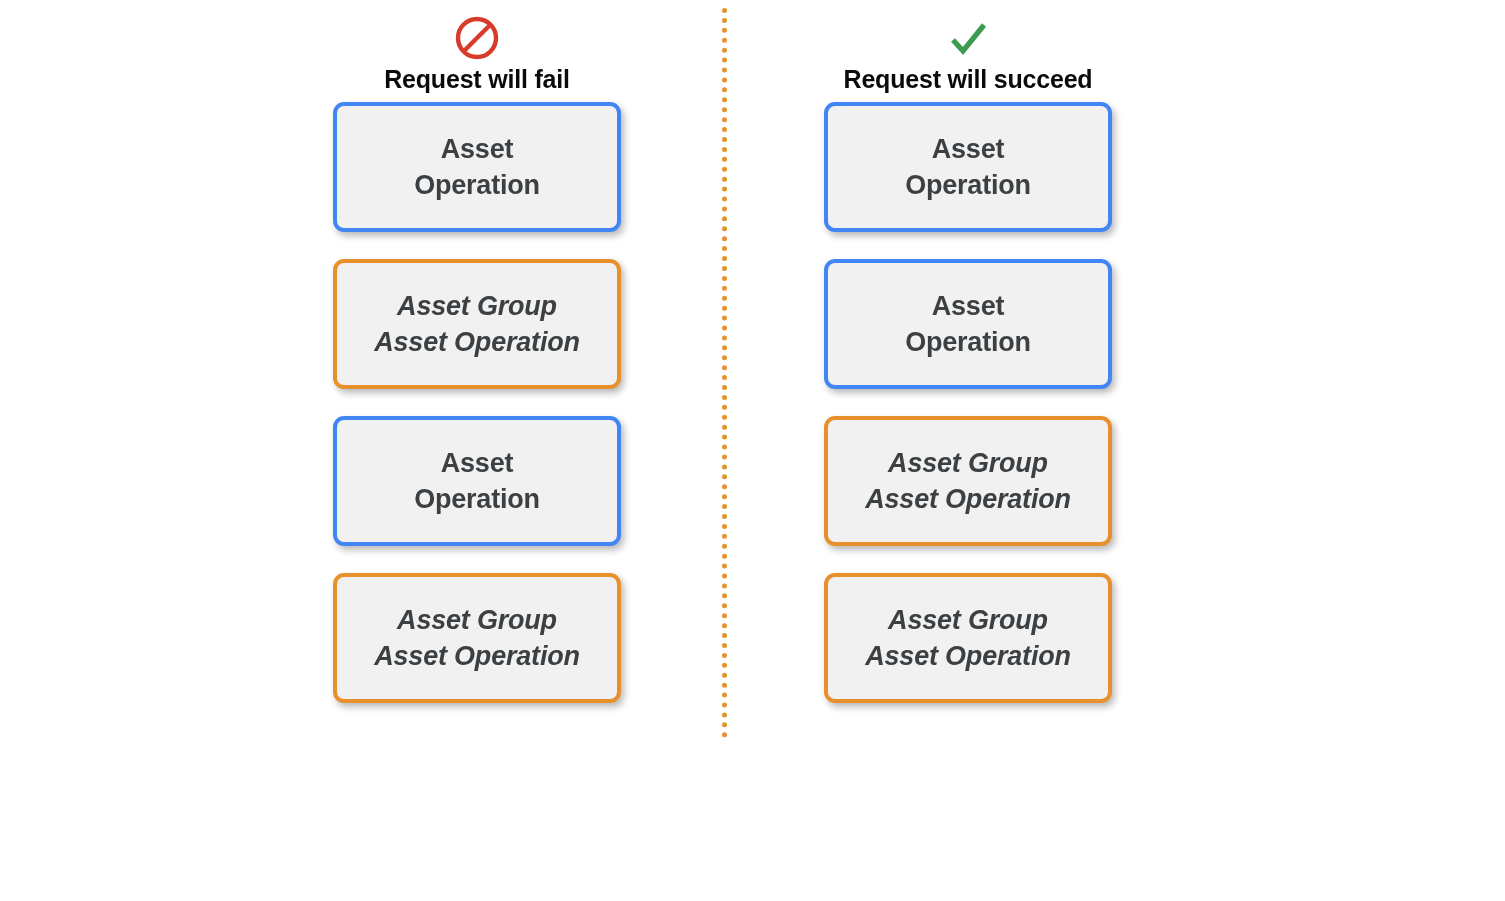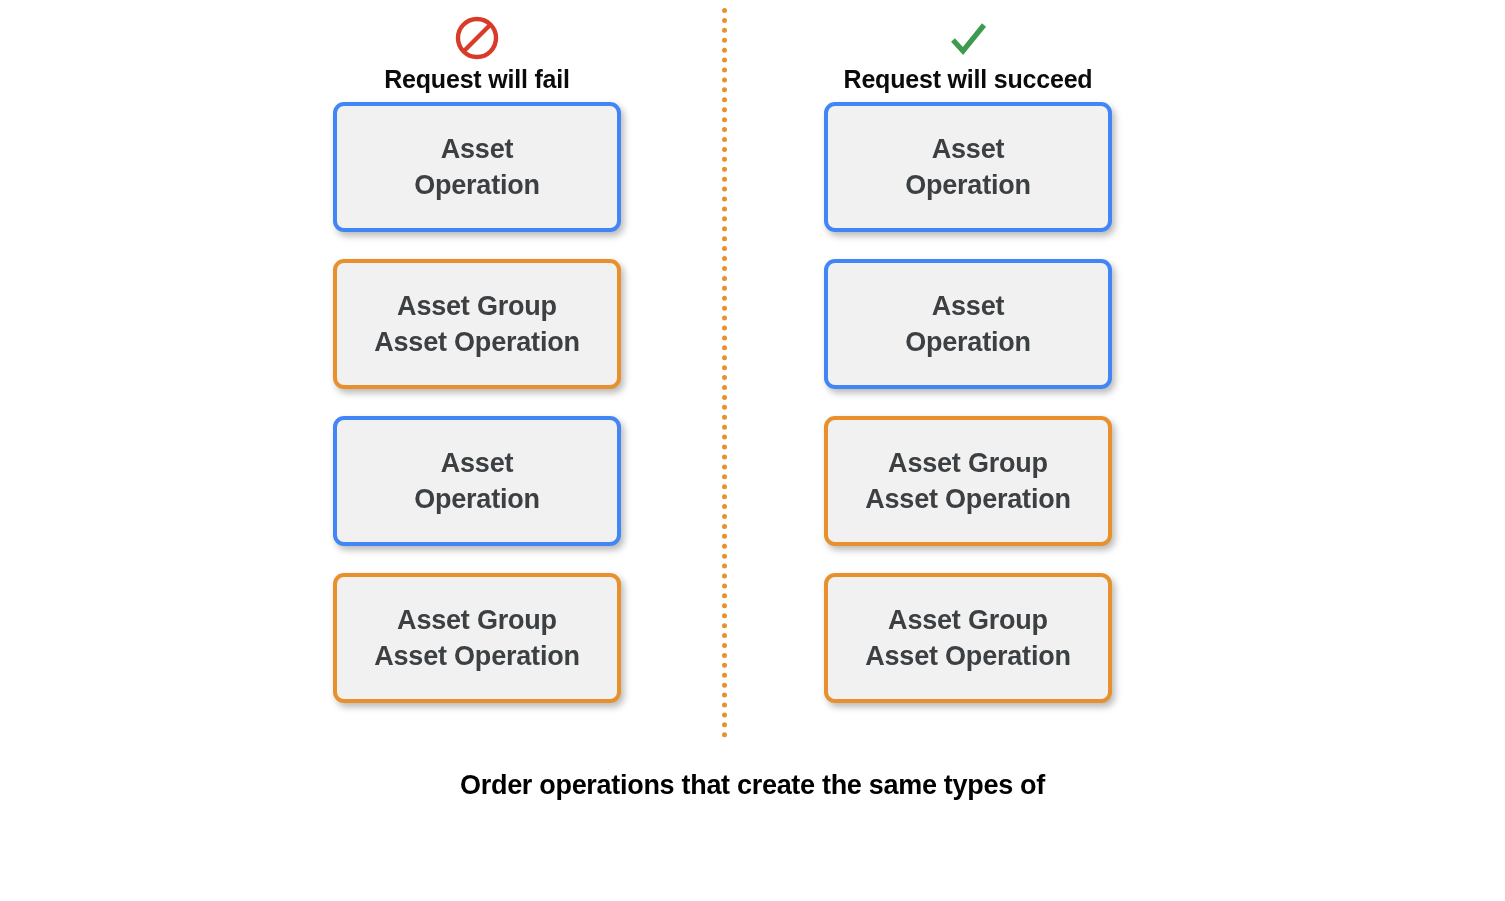--- a/index.html
+++ b/index.html
@@ -80,21 +80,21 @@
     border: 4px solid #4d7c0f;
     display: flex;
     align-items: center;
     justify-content: center;
     box-shadow: 3px 4px 7px rgba(0, 0, 0, 0.28);
   }
   .card:last-child {
     margin-bottom: 0;
   }
   .card.accent-blue   { border-color: #4285F4; }
-  .card.accent-orange { border-color: #E8912C; }
+  .card.accent-orange { border-color: #E8912C; font-style: italic; }
 
   .card-label {
     font-family: "Liberation Sans", sans-serif;
     font-size: 27px;
     font-weight: bold;
     color: #3C4043;
     line-height: 36px;
     text-align: center;
     letter-spacing: -0.2px;
     white-space: pre-line;
@@ -181,16 +181,15 @@
       </div>
       <div class="card accent-orange">
         <span class="card-label">Asset Group
 Asset Operation</span>
       </div>
     </div>
 
   </div>
 
   <div class="caption">
-    <span class="caption-line">Order operations that create the same types of</span>
   </div>
 
 </div>
 
 </body></html>

